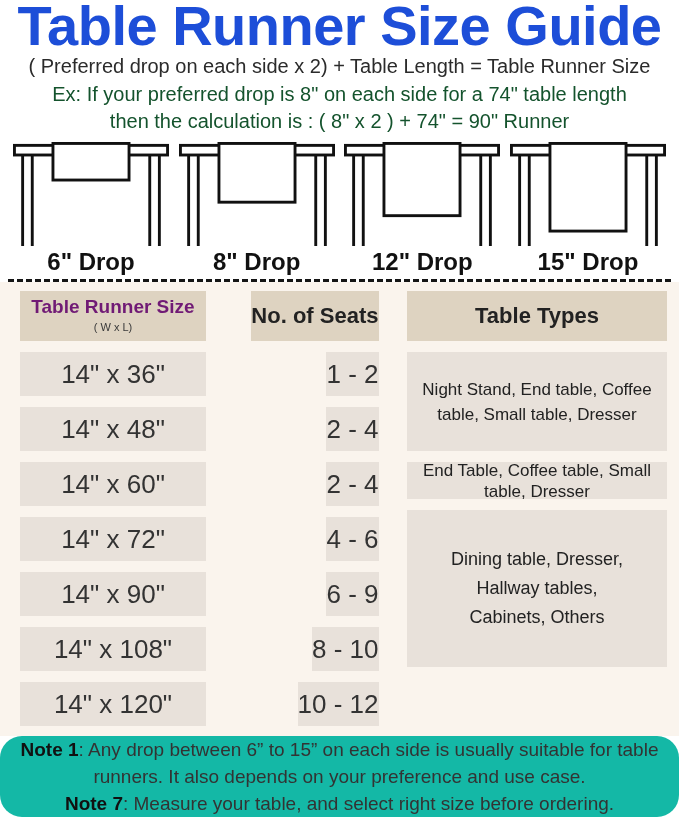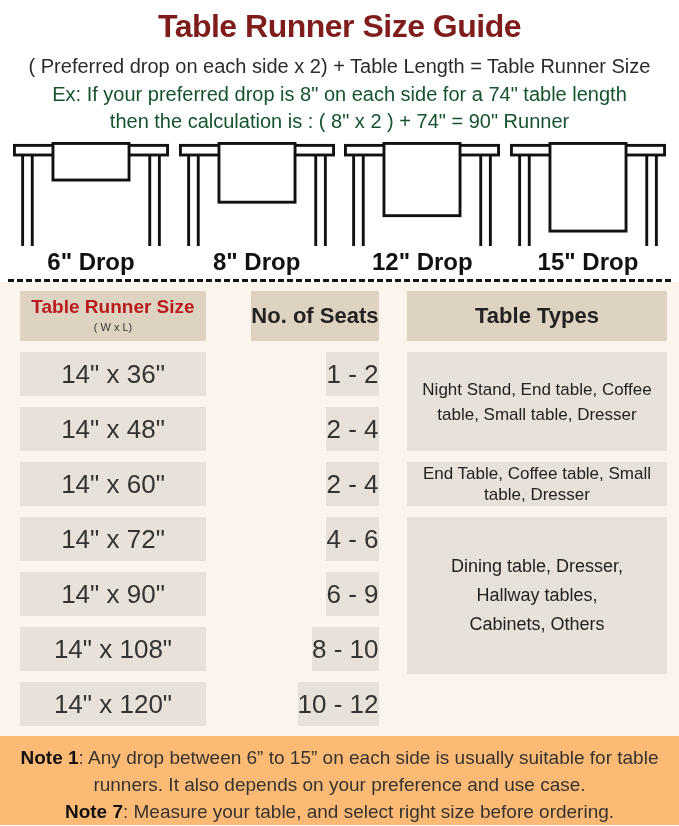--- a/index.html
+++ b/index.html
@@ -9,24 +9,24 @@
     height: 826px;
     margin: 0 auto;
     font-family: "Liberation Sans", sans-serif;
     color: #1f1f1f;
     overflow: hidden;
   }
 
   
   .header-section { text-align: center; padding-top: 2px; }
   .page-title {
-    font-size: 32px;
+    font-size: 56px;
     font-weight: bold;
     letter-spacing: -0.5px;
-    color: #7f1d1d;
+    color: #1d4ed8;
     line-height: 48px;
     text-align: center;
   }
   .formula-text {
     font-size: 20px;
     color: #2b2b2b;
     line-height: 29px;
     margin-top: 2px;
   }
   .example-text {
@@ -73,48 +73,49 @@
 
   .hcell {
     height: 50px;
     background: #ded3c1;
     display: flex;
     flex-direction: column;
     align-items: center;
     justify-content: center;
     text-align: center;
   }
-  .hcell .h-main { font-size: 19px; font-weight: bold; color: #b91c1c; line-height: 22px; }
+  .hcell .h-main { font-size: 19px; font-weight: bold; color: #701a75; line-height: 22px; }
   .hcell .h-sub  { font-size: 11px; color: #3a3a3a; line-height: 19px; }
   .hcell.big { font-size: 22px; font-weight: bold; color: #222; }
 
   .cell {
     height: 44px;
     background: #e8e1da;
     display: flex;
     align-items: center;
     justify-content: center;
     text-align: center;
   }
   .cell.value { font-size: 26px; color: #333; }
 
   .type-cell { font-size: 17px; font-weight: normal; color: #222; }
   .type-a { height: 99px;  line-height: 25px; }
   .type-a span { max-width: 232px; }
-  .type-b { height: 44px;  line-height: 21px; }
+  .type-b { height: 37px;  line-height: 21px; }
   .type-b span { max-width: 238px; }
   .type-c { height: 157px; line-height: 29px; font-size: 18px; }
   .type-c span { max-width: 185px; }
   .type-cell span { display: inline-block; }
 
   
   .notes-section {
-    background: #fdba74;
-    text-align: center;
-    padding-top: 8px;
+    background: #14b8a6;
+    text-align: center;
+    padding-top: 0;
+    border-radius: 22px;
   }
   .note {
     font-size: 19px;
     color: #333;
     line-height: 27px;
     max-width: 672px;
     margin: 0 auto;
   }
   .note strong { color: #111; }
 </style>

